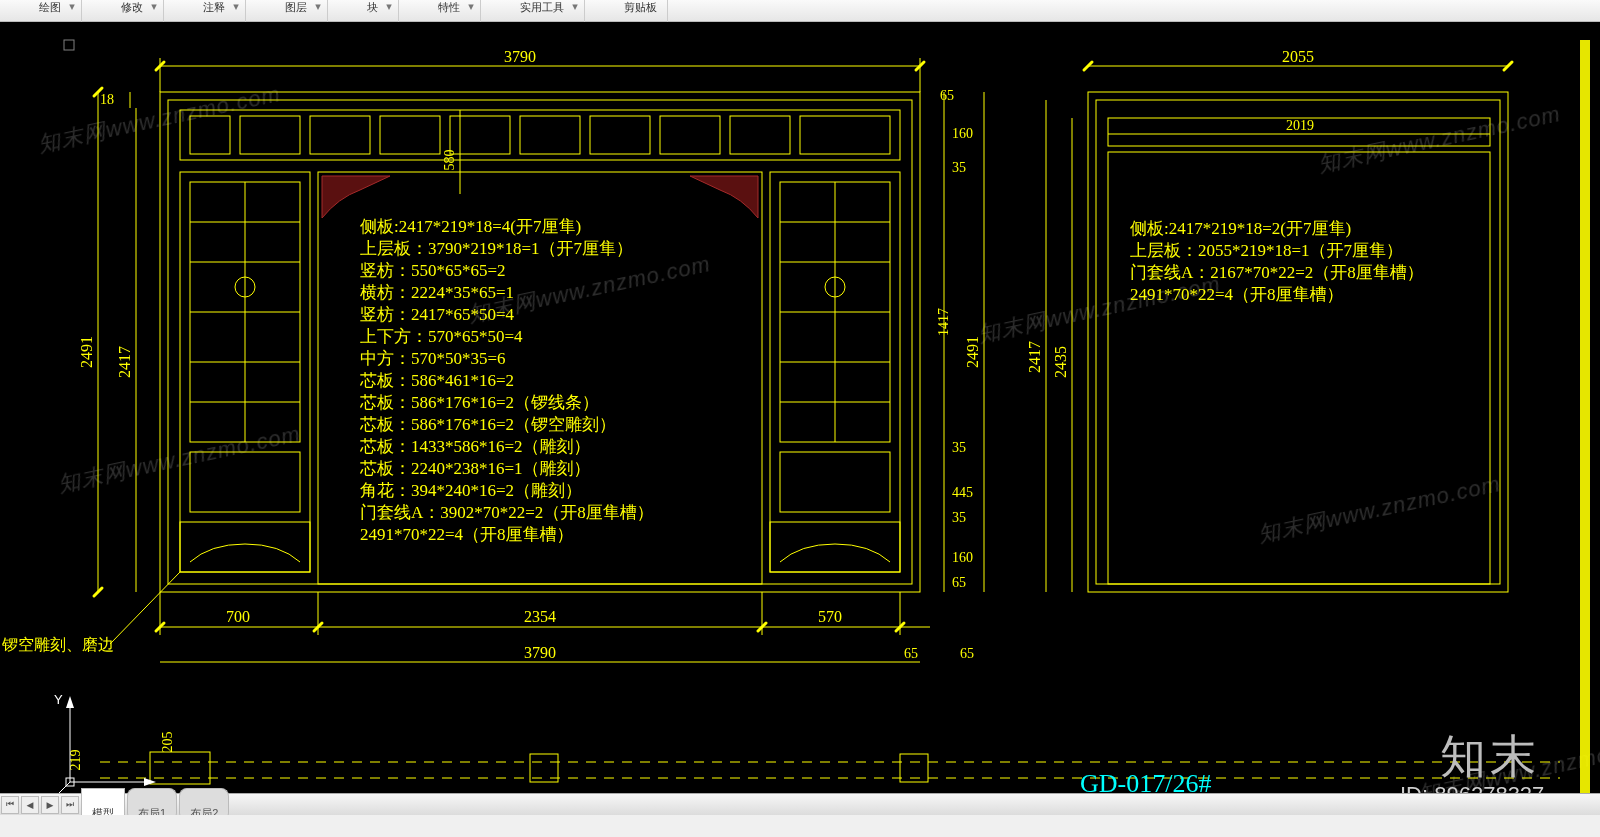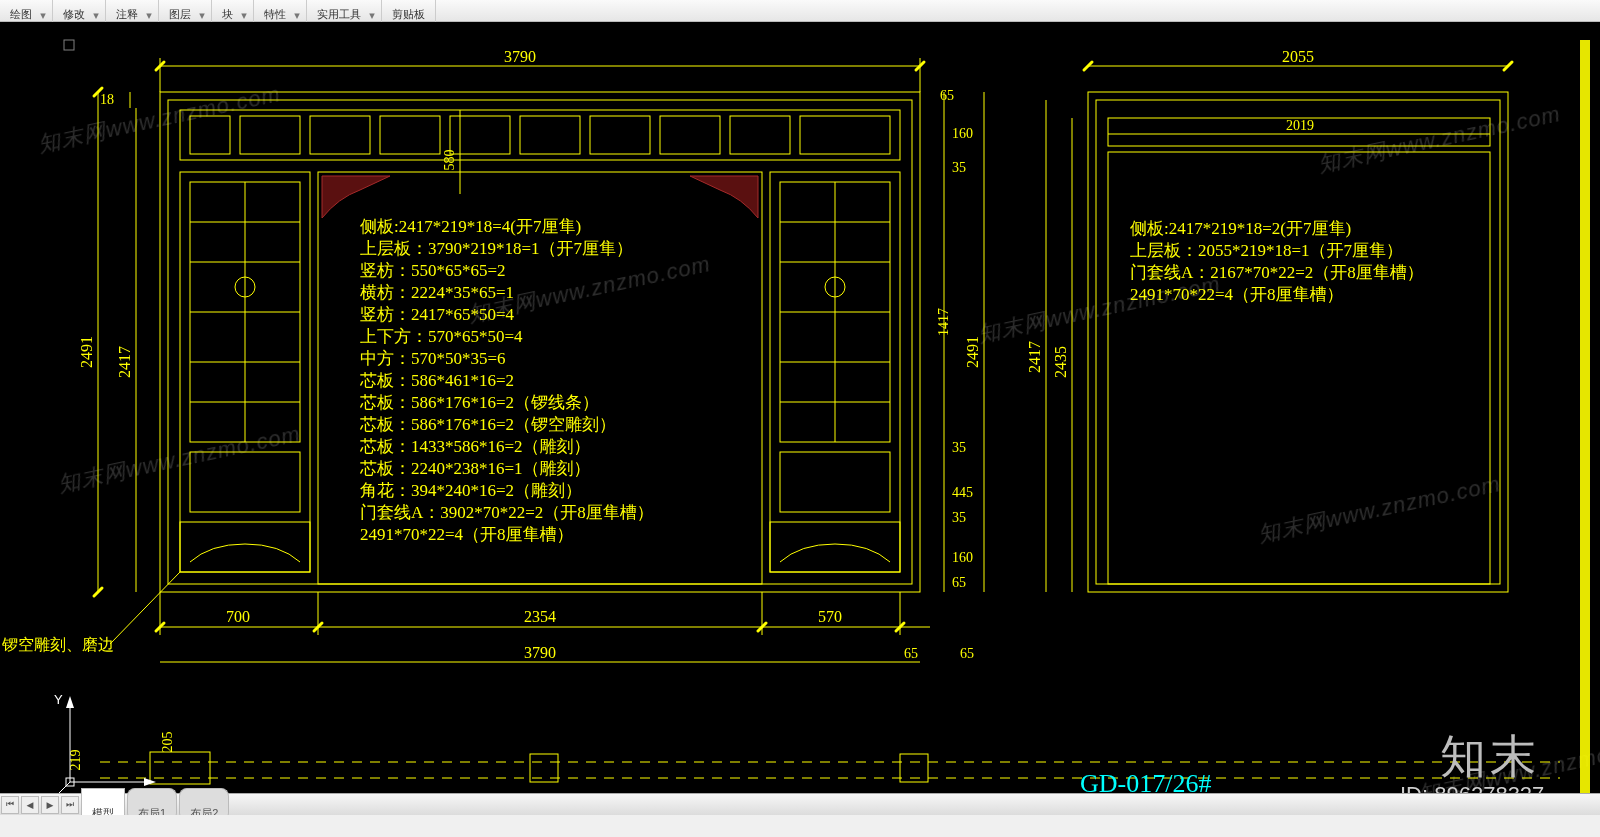--- a/index.html
+++ b/index.html
@@ -1,19 +1,19 @@
 <!DOCTYPE html>
 <html><head>
 <meta charset="utf-8">
 <style>
   * { box-sizing: border-box; margin: 0; padding: 0; }
   html, body { width: 1600px; height: 837px; font-family: "Microsoft YaHei", "SimSun", Arial, sans-serif; background: #f0f0f0; overflow: hidden; }
   
   .toolbar { display: flex; align-items: center; height: 22px; width: 100%; background: linear-gradient(#fafafa,#e6e6e6); border-bottom: 1px solid #bbb; font-size: 11px; color: #333; }
-  .toolbar .grp { display: flex; align-items: flex-end; padding: 0 4px; border-right: 1px solid #ccc; height: 22px; }
+  .toolbar .grp { display: flex; align-items: flex-start; padding: 0 4px; border-right: 1px solid #ccc; height: 22px; margin-left: 29px; }
   .toolbar .grp-label { padding: 0 6px; }
   .toolbar .dd { width: 10px; text-align: center; color: #777; }
   
   .canvas-wrap { position: relative; width: 1600px; height: 793px; background: #000; overflow: hidden; }
   .canvas-wrap svg { position: absolute; left: 0; top: 0; }
   
   .tabbar { position: absolute; left: 0; bottom: 0; height: 22px; width: 100%; background: linear-gradient(#f7f7f7,#dcdcdc); border-top: 1px solid #aaa; display: flex; align-items: center; font-size: 11px; color: #333; }
   .tabbar .navbtn { width: 18px; height: 18px; display: flex; align-items: center; justify-content: center; color: #555; border: 1px solid #bbb; margin: 0 1px; background: #eee; font-size: 9px; }
   .tabbar .tab { padding: 16px 10px; border: 1px solid #bbb; border-bottom: none; background: #fff; margin: 8px 1px; height: 19px; line-height: 17px; }
   .tabbar .tab.inactive { background: #ddd; color: #555; border-radius: 8px; }

